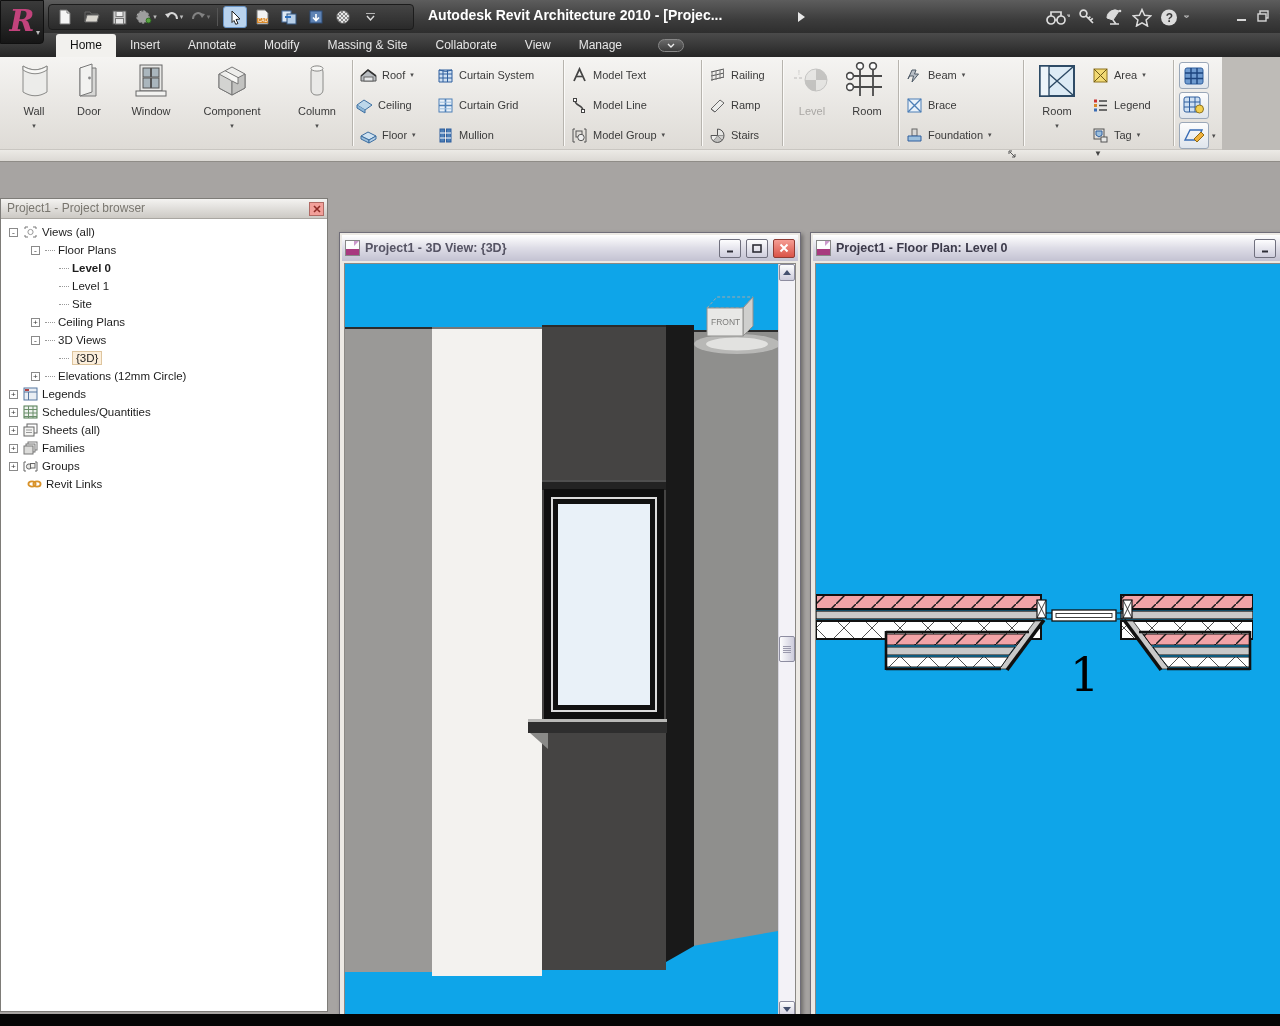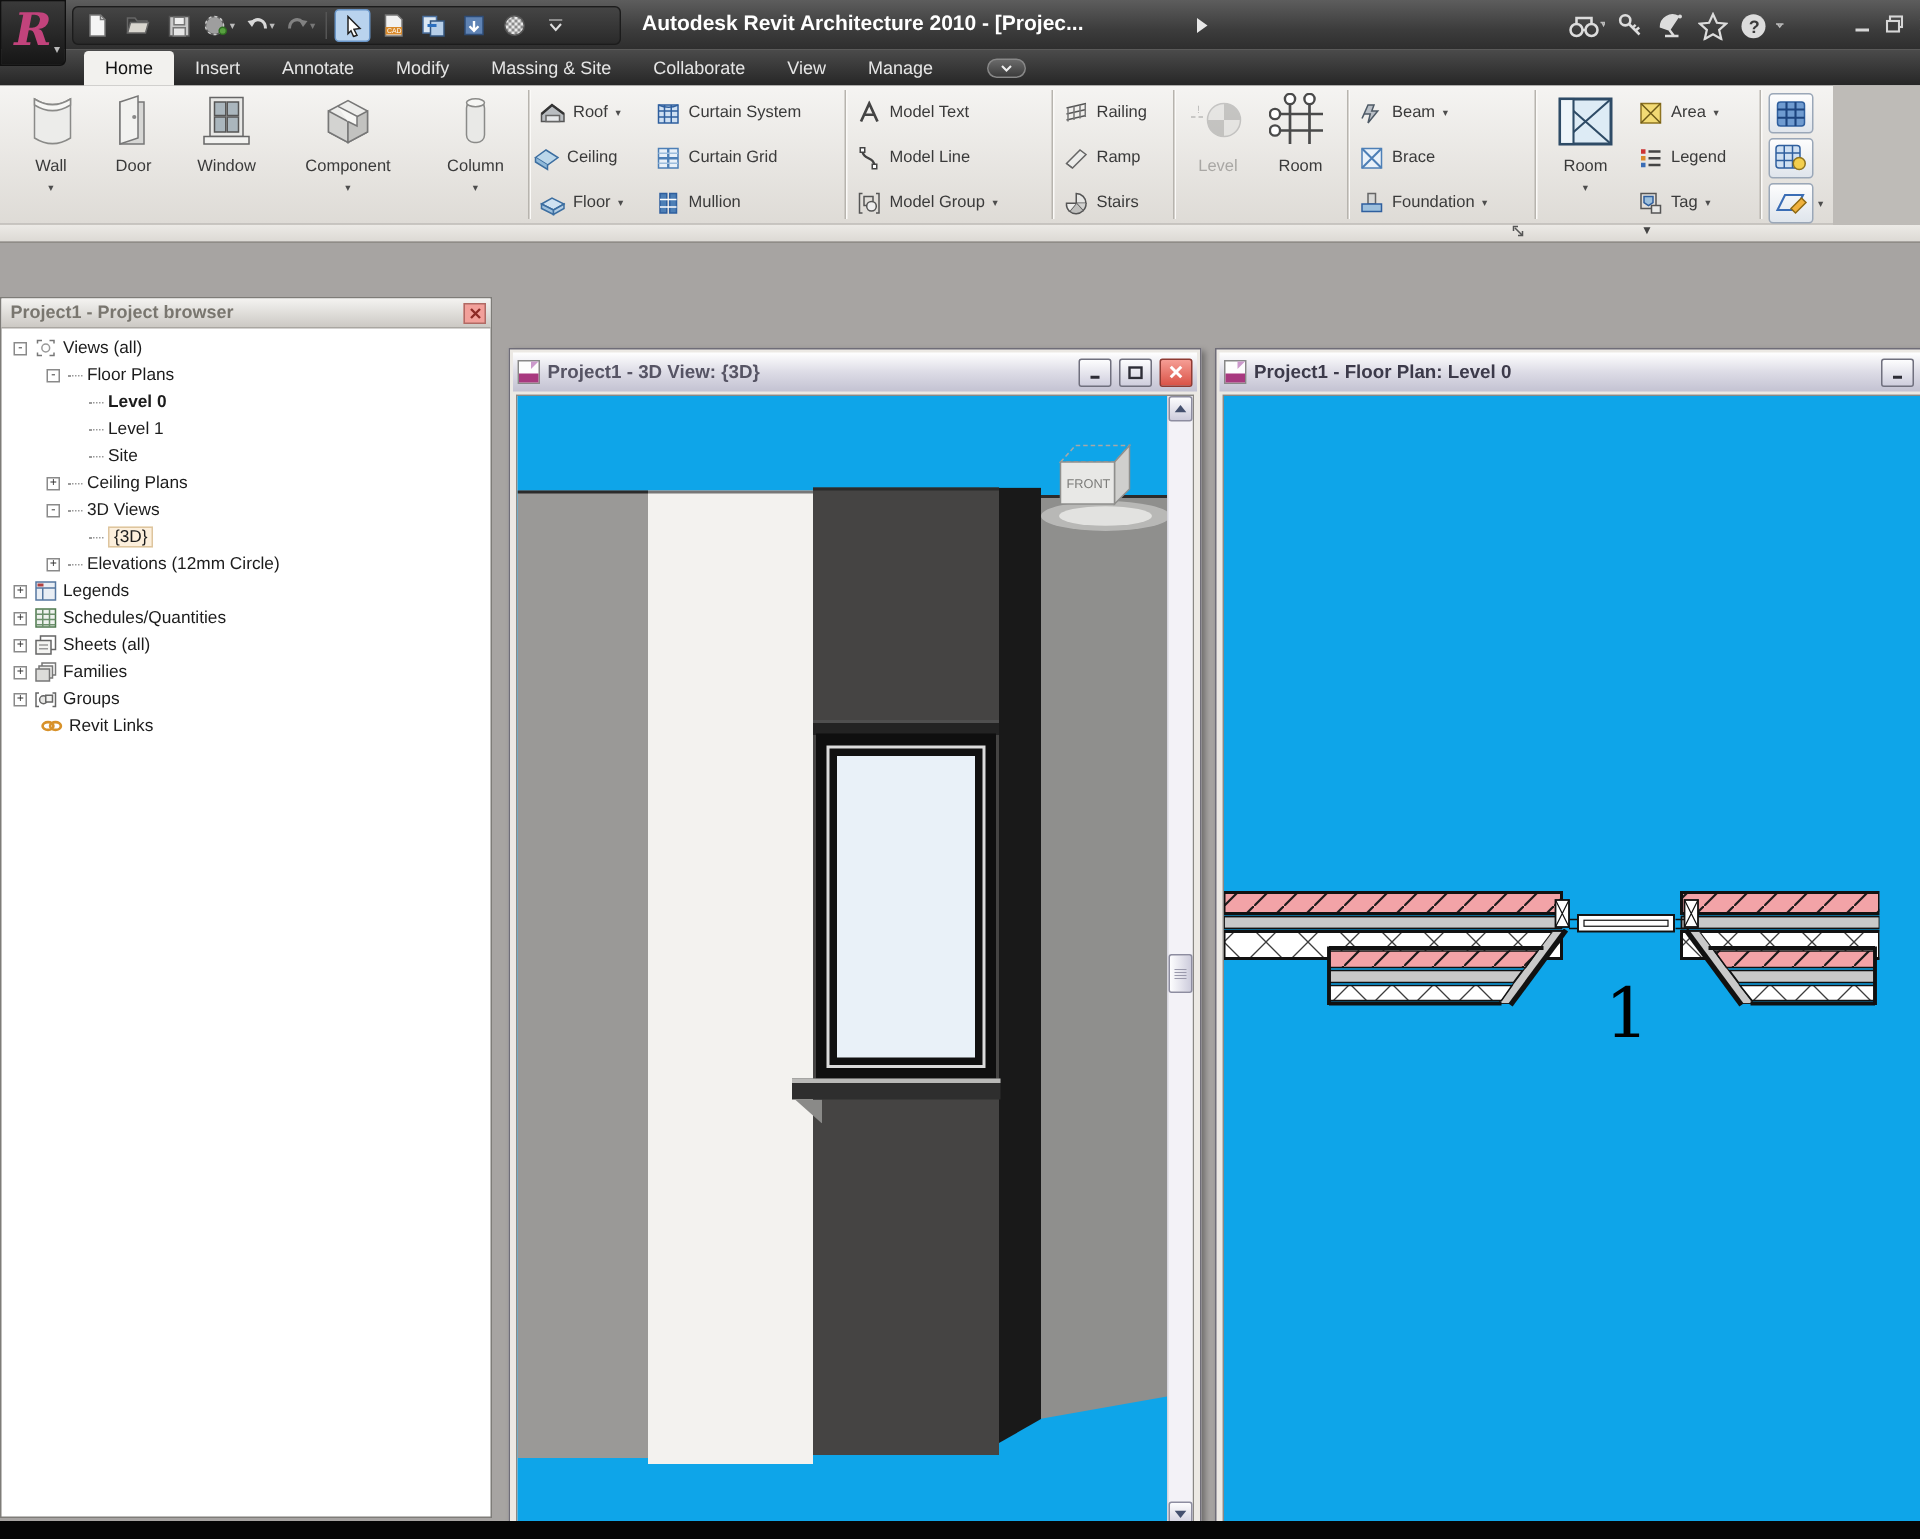--- a/index.html
+++ b/index.html
@@ -50,21 +50,21 @@
   .rrow{height:22px;display:flex;align-items:center;gap:5px;font-size:11px;color:#3a3a3a;white-space:nowrap;}
   .dar{font-size:7px;color:#4d4d4d;}
   .i16{width:17px;height:17px;flex:0 0 auto;}
   .stackbtn{width:30px;height:27px;border:1px solid #9aa7b8;border-radius:3px;
     background:linear-gradient(#fdfdfd,#dfe5ec);display:flex;align-items:center;justify-content:center;}
 
   
   .panel{left:0;top:198px;width:328px;height:814px;background:#fff;border:1px solid #7e7c78;}
   .ptitle{position:absolute;left:0;top:0;right:0;height:20px;
     background:linear-gradient(#f4f3f1,#ccc9c4);border-bottom:1px solid #a9a6a1;
-    color:#79766f;font-size:12px;font-weight:bold;line-height:19px;padding-left:6px;}
+    color:#79766f;font-size:12px;font-weight:normal;line-height:19px;padding-left:6px;}
   .pclose{position:absolute;right:3px;top:3px;width:15px;height:14px;background:#f2a09a;
     border:1px solid #b06a64;display:flex;align-items:center;justify-content:center;}
   .tree{position:absolute;left:2px;top:24px;right:2px;font-size:11.5px;color:#1c1c1c;}
   .trow{height:18px;display:flex;align-items:center;white-space:nowrap;}
   .tg{width:9px;height:9px;border:1px solid #8a8a8a;background:#fff;color:#333;
     font:8px/7px "Liberation Mono",monospace;text-align:center;margin-right:5px;flex:0 0 auto;}
   .stem{width:10px;height:1px;border-bottom:1px dotted #9a9a9a;margin-right:3px;flex:0 0 auto;}
   .ti{width:15px;height:14px;margin-right:4px;flex:0 0 auto;}
   .tsel{background:#fcefdc;border:1px solid #dec59e;padding:0 3px;}
 

